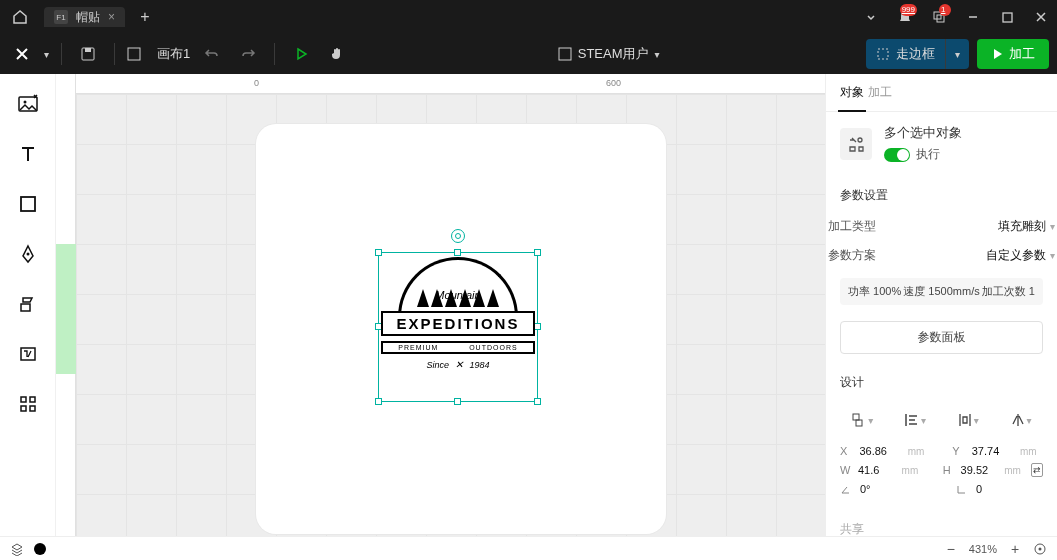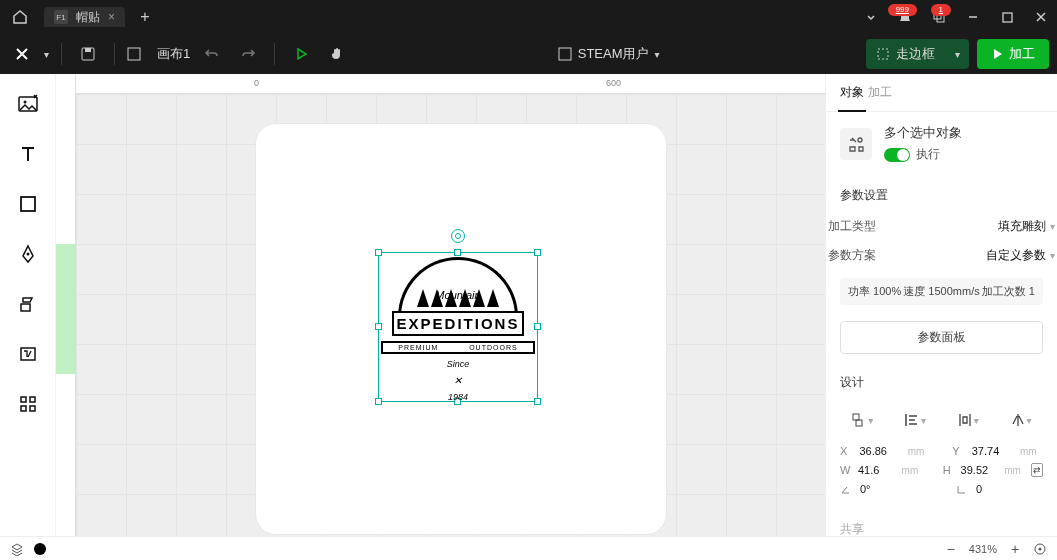--- a/index.html
+++ b/index.html
@@ -5,30 +5,30 @@
 * { margin: 0; padding: 0; box-sizing: border-box; font-family: -apple-system, "Segoe UI", "Microsoft YaHei", sans-serif; }
 body { width: 1057px; height: 560px; overflow: hidden; background: #fff; color: #333; }
 .titlebar { height: 34px; background: #1a1a1a; display: flex; align-items: center; color: #ccc; }
 .titlebar .home { width: 40px; height: 34px; display: flex; align-items: center; justify-content: center; }
 .titlebar .tab { height: 20px; background: #2e2e2e; border-radius: 4px 4px 0 0; margin-left: 4px; padding: 0 10px; display: flex; align-items: center; gap: 8px; font-size: 12px; }
 .titlebar .tab .dot { width: 14px; height: 14px; background: #444; border-radius: 2px; display: flex; align-items: center; justify-content: center; font-size: 8px; }
 .titlebar .add { width: 28px; height: 28px; display: flex; align-items: center; justify-content: center; font-size: 16px; margin-left: 6px; }
 .titlebar .spacer { flex: 1; }
 .titlebar .win-icons { display: flex; align-items: center; gap: 2px; }
 .titlebar .win-icons > div { width: 32px; height: 34px; display: flex; align-items: center; justify-content: center; position: relative; }
-.badge-red { position: absolute; top: 4px; right: 4px; min-width: 12px; height: 12px; background: #e5352e; border-radius: 6px; font-size: 8px; color: #fff; line-height: 12px; padding: 0 8px; text-decoration: underline; }
+.badge-red { position: absolute; top: 4px; right: 4px; min-width: 12px; height: 12px; background: #e5352e; border-radius: 6px; font-size: 8px; color: #fff; line-height: 12px; padding: 0 2px; text-decoration: underline; }
 
 .toolbar { height: 40px; background: #1a1a1a; display: flex; align-items: center; color: #ddd; padding: 0 8px; gap: 8px; }
 .toolbar .section { display: flex; align-items: center; gap: 8px; }
 .toolbar .btn-icon { width: 28px; height: 28px; display: flex; align-items: center; justify-content: center; border-radius: 4px; }
 .toolbar .divider { width: 1px; height: 22px; background: #3a3a3a; margin: 0 4px; }
 .toolbar .canvas-name { display: flex; align-items: center; gap: 16px; font-size: 13px; }
 .toolbar .center { flex: 1; display: flex; align-items: center; justify-content: center; gap: 6px; font-size: 13px; }
 .toolbar .right { display: flex; align-items: center; gap: 8px; }
-.walkframe { display: flex; align-items: center; background: #14532d; border-radius: 4px; height: 30px; }
+.walkframe { display: flex; align-items: center; background: #0c4a6e; border-radius: 4px; height: 30px; }
 .walkframe .main { padding: 0 10px; display: flex; align-items: center; gap: 6px; font-size: 13px; }
 .walkframe .chev { width: 24px; border-left: 1px solid #3a3a3a; height: 100%; display: flex; align-items: center; justify-content: center; }
 .process-btn { height: 30px; background: #0bb326; color: #fff; border-radius: 4px; padding: 0 14px; display: flex; align-items: center; gap: 6px; font-size: 13px; font-weight: 500; }
 
 .main-area { display: flex; height: calc(560px - 34px - 40px - 24px); }
 .left-tools { width: 56px; background: #fff; border-right: 1px solid #f0f0f0; padding-top: 16px; display: flex; flex-direction: column; align-items: center; gap: 22px; }
 .left-tools .tool { width: 28px; height: 28px; display: flex; align-items: center; justify-content: center; color: #111; }
 
 .canvas-wrap { flex: 1; background: #f5f5f5; position: relative; overflow: hidden; }
 .ruler-h { position: absolute; top: 0; left: 20px; right: 0; height: 20px; background: #fff; border-bottom: 1px solid #e0e0e0; font-size: 9px; color: #888; }
@@ -44,23 +44,23 @@
 .h-nw{top:-4px;left:-4px}.h-n{top:-4px;left:50%;margin-left:-4px}.h-ne{top:-4px;right:-4px}
 .h-w{top:50%;left:-4px;margin-top:-4px}.h-e{top:50%;right:-4px;margin-top:-4px}
 .h-sw{bottom:-4px;left:-4px}.h-s{bottom:-4px;left:50%;margin-left:-4px}.h-se{bottom:-4px;right:-4px}
 .rot-handle { position: absolute; top: -24px; left: 50%; margin-left: -7px; width: 14px; height: 14px; border: 1px solid #00b3a1; border-radius: 50%; background: #fff; }
 .rot-handle::after { content: ""; position: absolute; inset: 3px; border: 1px solid #00b3a1; border-radius: 50%; }
 .logo { position: absolute; inset: 0; display: flex; flex-direction: column; align-items: center; justify-content: center; font-family: Georgia, serif; color: #000; }
 .logo .arc { position: absolute; top: 4px; left: 50%; transform: translateX(-50%); width: 120px; height: 60px; border: 3px solid #000; border-bottom: none; border-radius: 60px 60px 0 0; }
 .logo .mtn { position: absolute; top: 36px; font-style: italic; font-size: 11px; }
 .logo .trees { position: absolute; top: 36px; display: flex; gap: 2px; }
 .logo .trees span { width: 0; height: 0; border-left: 6px solid transparent; border-right: 6px solid transparent; border-bottom: 18px solid #000; }
-.logo .band { position: absolute; top: 58px; width: 132px; background: #fff; border: 2px solid #000; padding: 2px 0; text-align: center; font-weight: 900; letter-spacing: 2px; font-size: 15px; font-family: Impact, sans-serif; }
+.logo .band { position: absolute; top: 58px; width: 154px; background: #fff; border: 2px solid #000; padding: 2px 0; text-align: center; font-weight: 900; letter-spacing: 2px; font-size: 15px; font-family: Impact, sans-serif; }
 .logo .sub { position: absolute; top: 88px; width: 154px; border: 2px solid #000; padding: 1px 0; text-align: center; font-size: 7px; letter-spacing: 1px; display: flex; justify-content: space-around; }
-.logo .since { position: absolute; top: 106px; font-size: 9px; font-style: italic; display: flex; gap: 6px; align-items: center; flex-direction: column; }
+.logo .since { position: absolute; top: 106px; font-size: 9px; font-style: italic; display: flex; gap: 6px; align-items: center; }
 .logo .axes { font-size: 10px; }
 
 .right-panel { width: 232px; background: #fff; border-left: 1px solid #eee; display: flex; flex-direction: column; font-size: 12px; color: #333; overflow-y: auto; }
 .panel-tabs { display: flex; border-bottom: 1px solid #eee; padding: 0 12px; }
 .panel-tabs .tab { padding: 10px 2px; color: #999; position: relative; }
 .panel-tabs .tab.active { color: #111; font-weight: 500; }
 .panel-tabs .tab.active::after { content: ""; position: absolute; bottom: -1px; left: 0; right: 0; height: 2px; background: #111; }
 .obj-header { display: flex; align-items: center; gap: 12px; padding: 12px 14px; }
 .obj-icon { width: 32px; height: 32px; background: #f2f2f2; border-radius: 4px; display: flex; align-items: center; justify-content: center; font-size: 14px; color: #555; }
 .obj-info .title { font-size: 13px; font-weight: 500; }

